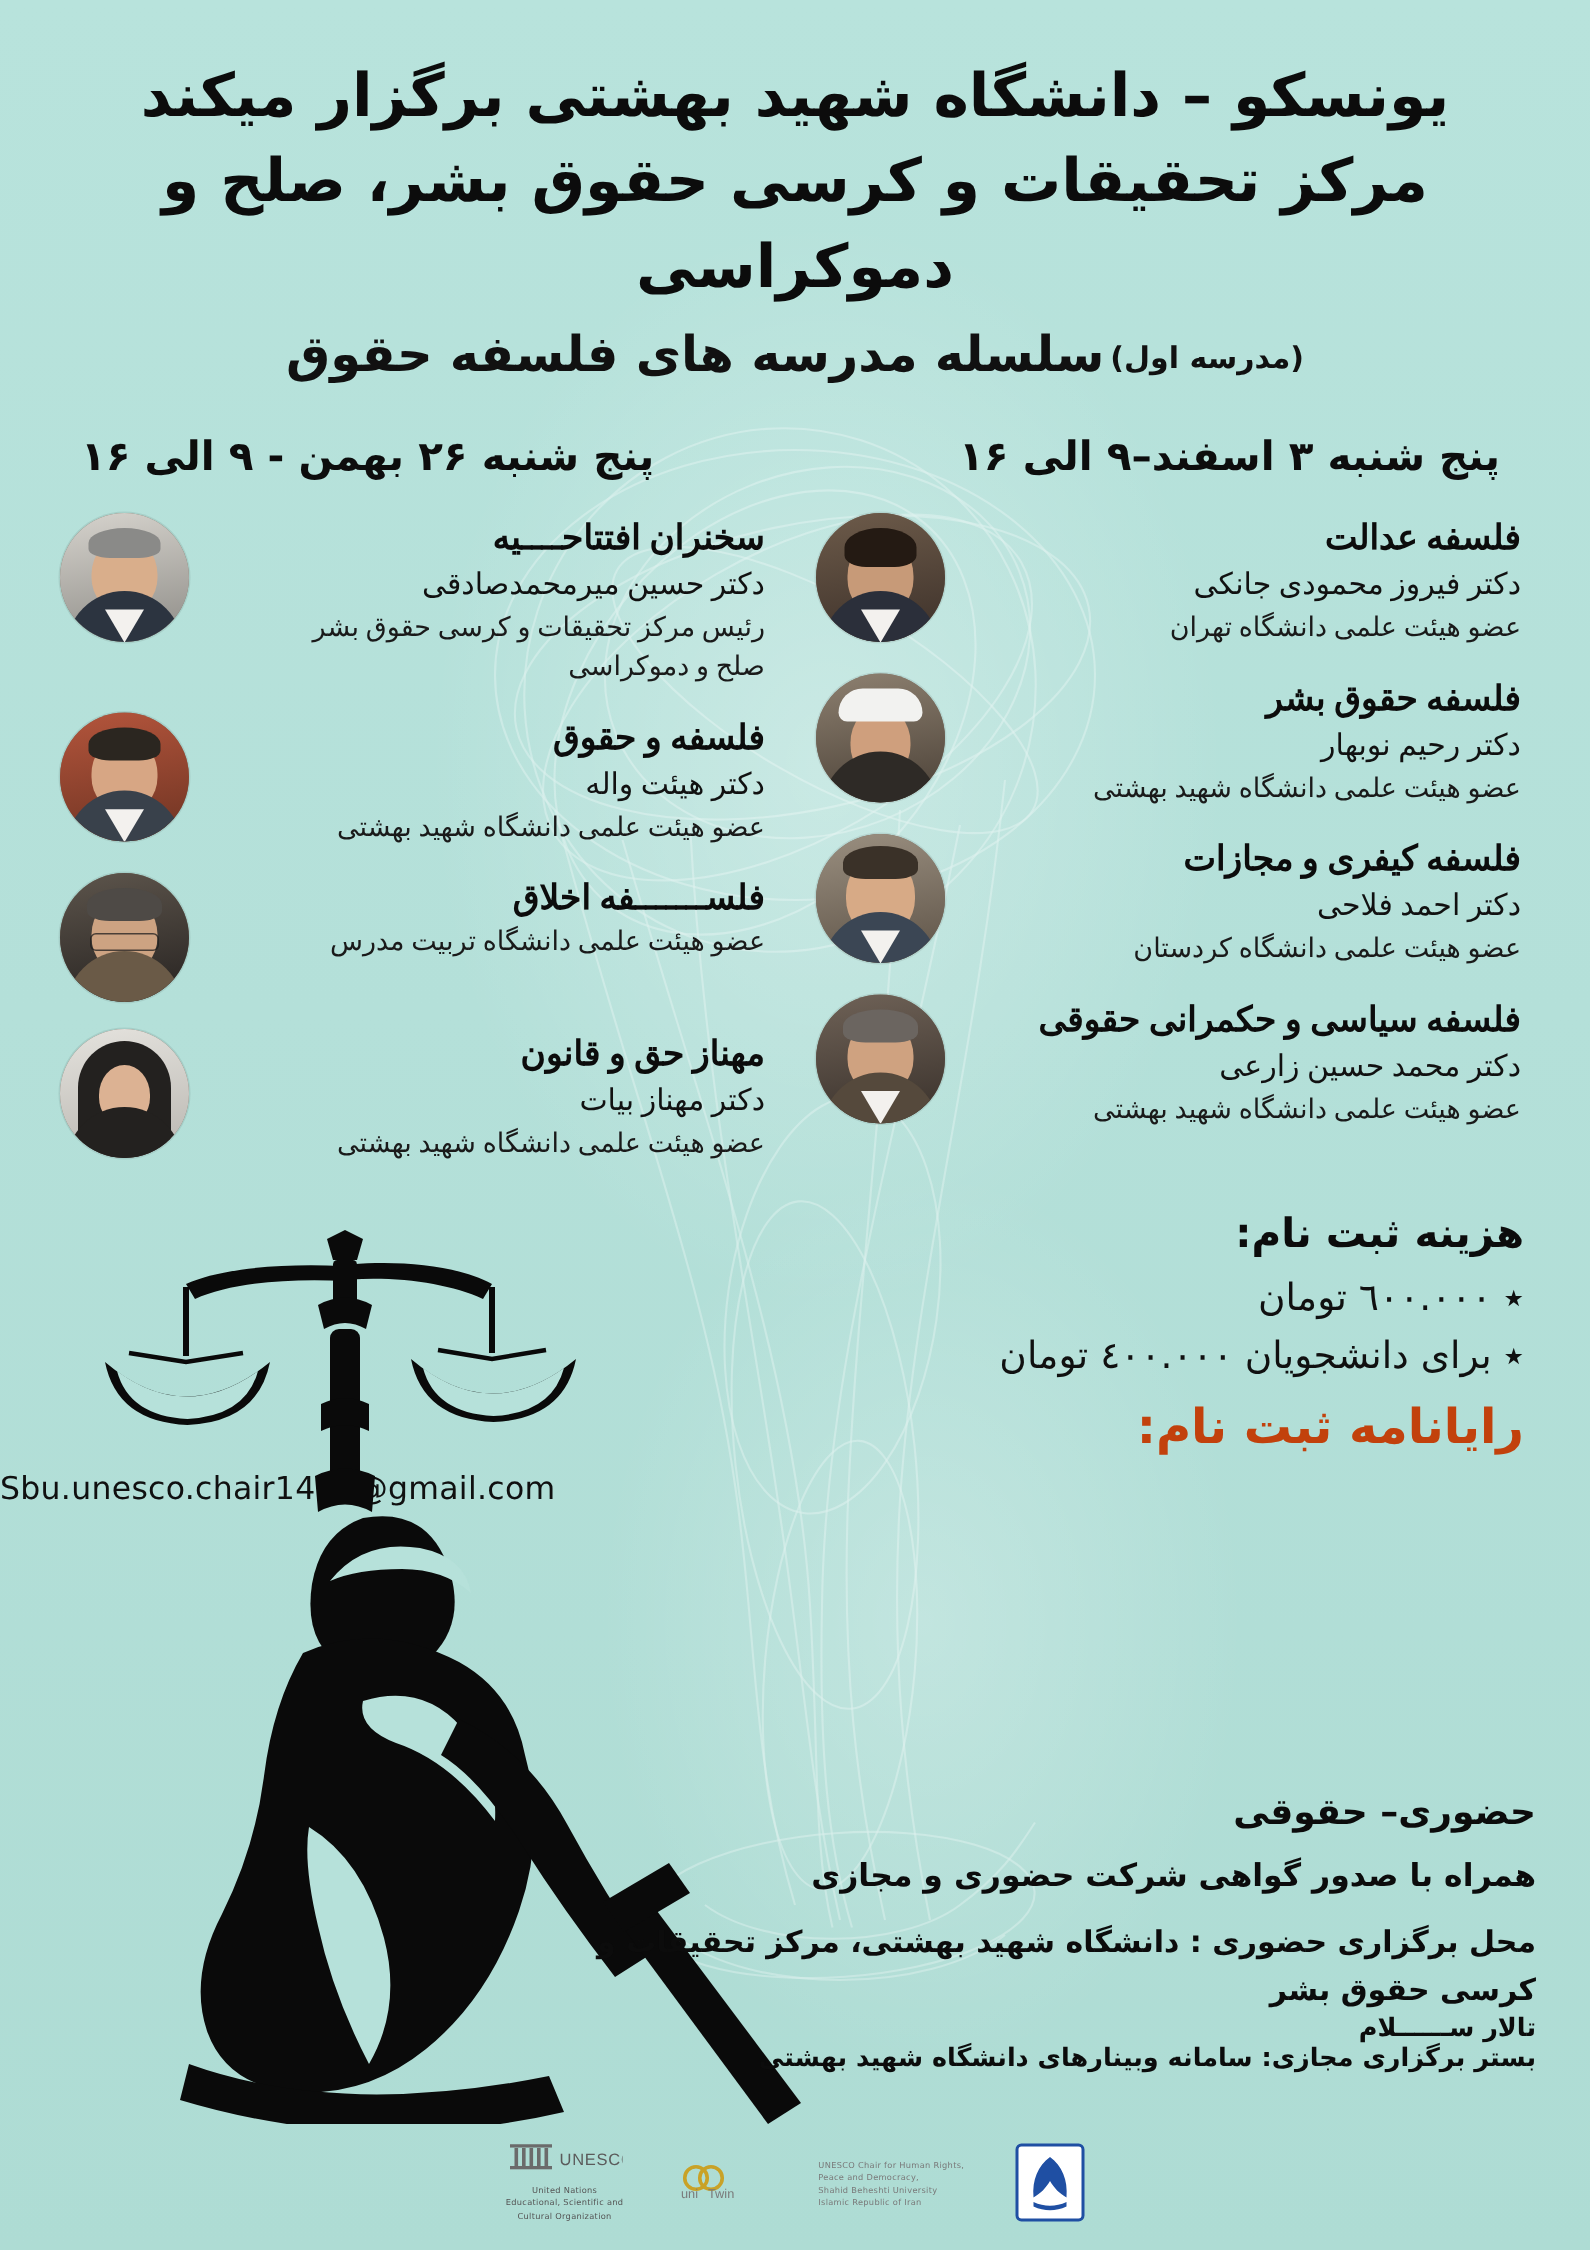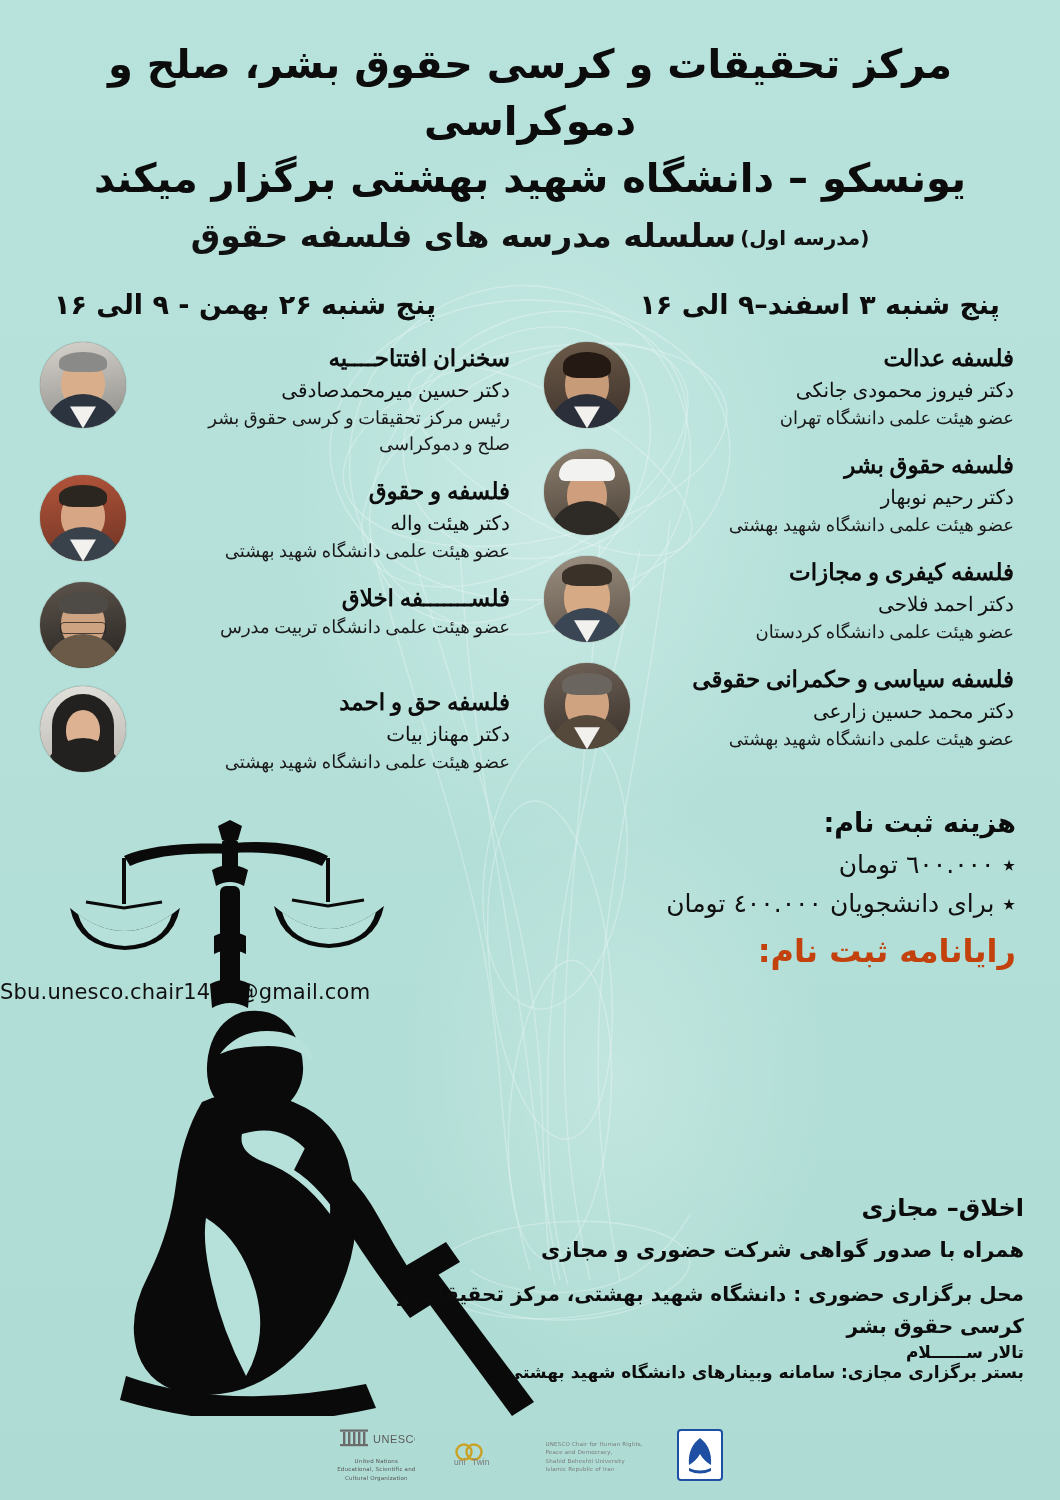--- a/index.html
+++ b/index.html
@@ -249,22 +249,22 @@
     <ellipse cx="385" cy="660" rx="70" ry="140" transform="rotate(8 385 660)"></ellipse>
     <ellipse cx="380" cy="760" rx="60" ry="170" transform="rotate(-6 380 760)"></ellipse>
     <ellipse cx="390" cy="900" rx="50" ry="150" transform="rotate(5 390 900)"></ellipse>
     <path d="M300 1060 C 340 1090, 430 1090, 470 1060 C 500 1038, 510 1020, 520 1005"></path>
     <path d="M280 1080 C 330 1120, 450 1120, 500 1080"></path>
     <ellipse cx="390" cy="1060" rx="130" ry="48" transform="rotate(-4 390 1060)"></ellipse>
   </g>
 </svg>
 
 <header class="poster-header">
+  <div class="title-main">یونسکو – دانشگاه شهید بهشتی برگزار میکند</div>
   <div class="title-main">مرکز تحقیقات و کرسی حقوق بشر، صلح و دموکراسی</div>
-  <div class="title-main">یونسکو – دانشگاه شهید بهشتی برگزار میکند</div>
   <div class="title-sub-wrap">
     <span class="title-sub-paren">(مدرسه اول)</span>
     <span class="title-sub">سلسله مدرسه های فلسفه حقوق</span>
   </div>
 </header>
 
 <div class="dates-row">
   <div class="date-item">پنج شنبه ۳ اسفند–۹ الی ۱۶</div>
   <div class="date-item">پنج شنبه ۲۶ بهمن - ۹ الی ۱۶</div>
 </div>
@@ -376,21 +376,21 @@
         <div class="p-bg" style="background:linear-gradient(170deg,#5d554c,#262220);"></div>
         <div class="p-head" style="top:16px;width:44px;height:50px;background:#cda382;"></div>
         <div class="p-hair" style="top:10px;width:50px;height:22px;background:#4e4a46;"></div>
         <div class="p-glass" style="top:40px;"></div>
         <div class="p-body" style="background:#6a5a47;"></div>
       </div>
     </div>
 
     <div class="speaker">
       <div class="speaker-text">
-        <div class="sp-role">فلسفه حق و احمد</div>
+        <div class="sp-role">مهناز حق و قانون</div>
         <div class="sp-name">دکتر مهناز بیات</div>
         <div class="sp-affil">عضو هیئت علمی دانشگاه شهید بهشتی</div>
       </div>
       <div class="portrait">
         <div class="p-bg" style="background:linear-gradient(170deg,#e4e2dd,#b9b6b0);"></div>
         <div class="p-head" style="top:22px;width:36px;height:44px;background:#dcb293;"></div>
         <div class="p-hair" style="top:8px;width:62px;height:78px;background:#23211f;border-radius:34px 34px 18px 18px;"></div>
         <div class="p-head" style="top:24px;width:34px;height:40px;background:#dcb293;"></div>
         <div class="p-body" style="background:#23211f;"></div>
       </div>
@@ -440,21 +440,21 @@
     <path d="M300 330 q 46 22 72 70 q 26 48 54 88 l -22 14 q -34 -44 -62 -88 q -28 -44 -54 -60 Z"></path>
 
     <path d="M410 470 l 22 -12 l 96 128 l -22 14 Z"></path>
     <path d="M396 452 l 44 -26 l 14 20 l -44 26 Z"></path>
 
     <path d="M120 560 q 100 36 240 8 l 10 24 q -130 30 -256 -8 Z"></path>
   </g>
 </svg>
 
 <section class="bottom-info">
-  <div class="bi-1">اخلاق– مجازی</div>
+  <div class="bi-1">حضوری– حقوقی</div>
   <div class="bi-2">همراه با صدور گواهی شرکت حضوری و مجازی</div>
   <div class="bi-3">محل برگزاری حضوری : دانشگاه شهید بهشتی، مرکز تحقیقات و کرسی حقوق بشر</div>
   <div class="bi-4">تالار ســــــلام</div>
   <div class="bi-5">بستر برگزاری مجازی:  سامانه وبینارهای دانشگاه شهید بهشتی</div>
 </section>
 
 <footer class="footer-logos">
 
   <div class="logo-block">
     <svg width="78" height="26" viewBox="0 0 78 26" aria-hidden="true">

